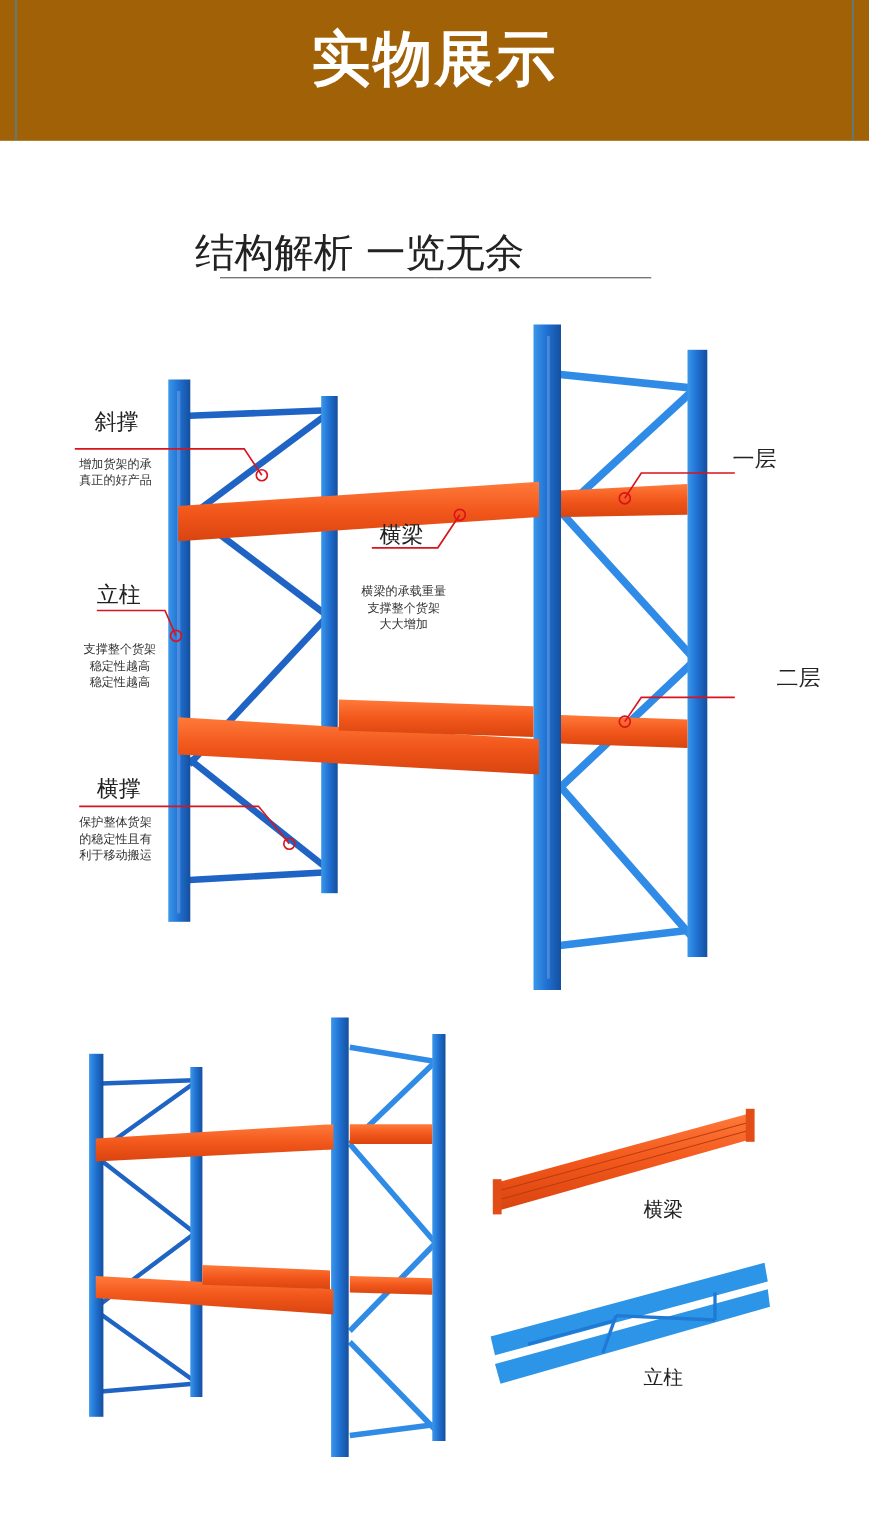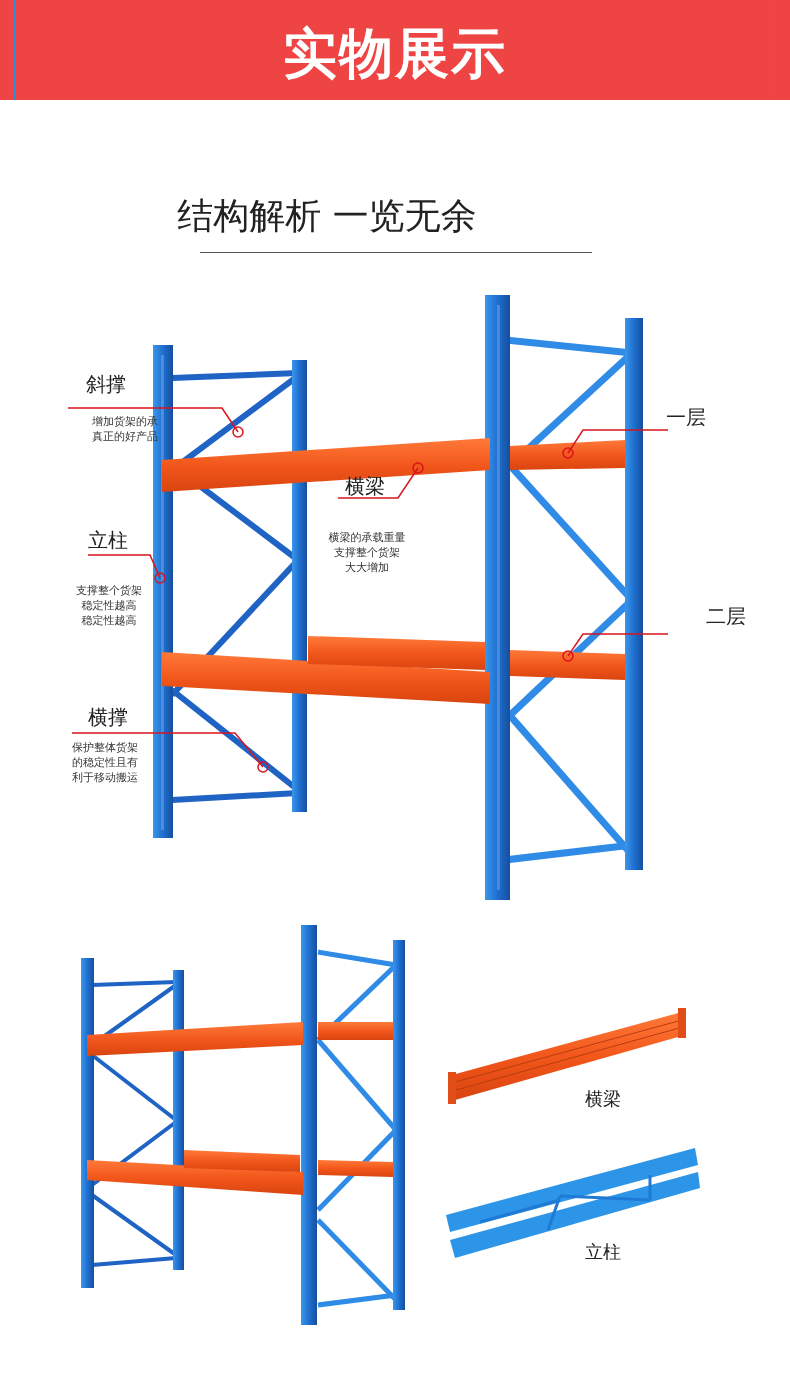--- a/index.html
+++ b/index.html
@@ -1,21 +1,21 @@
 <!DOCTYPE html>
 <html><head>
 <meta charset="utf-8">
 <style>
   html,body{margin:0;padding:0;background:#fff;}
   body{width:790px;height:1390px;position:relative;overflow:hidden;font-family:"DejaVu Sans","Liberation Sans",sans-serif;}
-  .banner{position:absolute;left:0;top:0;width:790px;height:100px;background:#ef4444;}
+  .banner{position:absolute;left:0;top:0;width:790px;height:128px;background:#a16207;}
   .banner .inner{position:absolute;left:14px;right:14px;top:0;bottom:0;border-left:1px solid #2a8fd8;border-right:1px solid #2a8fd8;}
   .banner-title{position:absolute;left:0;width:790px;top:22px;text-align:center;color:#fff;font-size:54px;font-weight:bold;letter-spacing:2px;line-height:64px;}
   .banner-sub{position:absolute;left:0;width:790px;top:88px;text-align:center;color:#fff;font-family:"Liberation Sans",sans-serif;font-size:25px;line-height:28px;}
-  .sec-title{position:absolute;left:0;width:654px;top:193px;text-align:center;font-size:36px;color:#222;line-height:46px;font-weight:300;}
+  .sec-title{position:absolute;left:0;width:654px;top:208px;text-align:center;font-size:36px;color:#222;line-height:46px;font-weight:300;}
   .sec-sub-wrap{position:absolute;left:200px;width:392px;top:243px;height:18px;display:flex;align-items:center;}
   .sec-sub-wrap .ln{flex:1;height:1px;background:#555;}
   .sec-sub{font-size:12px;color:#333;padding:0 8px;white-space:nowrap;}
   svg{position:absolute;left:0;top:0;}
   .lbl{position:absolute;color:#222;}
   .lbl-title{font-size:20px;line-height:24px;}
   .lbl-desc{font-size:11px;line-height:15px;color:#333;}
   .parts-lbl{position:absolute;font-size:18px;color:#222;}
 </style>
 </head>
@@ -139,21 +139,21 @@
       <line x1="560" y1="1196" x2="548" y2="1230"></line>
       <line x1="560" y1="1196" x2="650" y2="1200"></line>
       <line x1="650" y1="1175" x2="650" y2="1200"></line>
     </g>
   </g>
 </svg>
 
 <div class="lbl" style="left:86px;top:372px;font-family:Liberation Serif, serif;">
   <div class="lbl-title">斜撑</div>
 </div>
-<div class="lbl lbl-desc" style="left:72px;top:414px;margin-left:20px;">
+<div class="lbl lbl-desc" style="left:72px;top:414px;">
   <div>增加货架的承</div>
   <div>真正的好产品</div>
 </div>
 
 <div class="lbl" style="left:88px;top:528px;">
   <div class="lbl-title">立柱</div>
 </div>
 <div class="lbl lbl-desc" style="left:72px;top:563px;width:74px;text-align:center;margin-top:20px;">
   <div>支撑整个货架</div>
   <div>稳定性越高</div>

